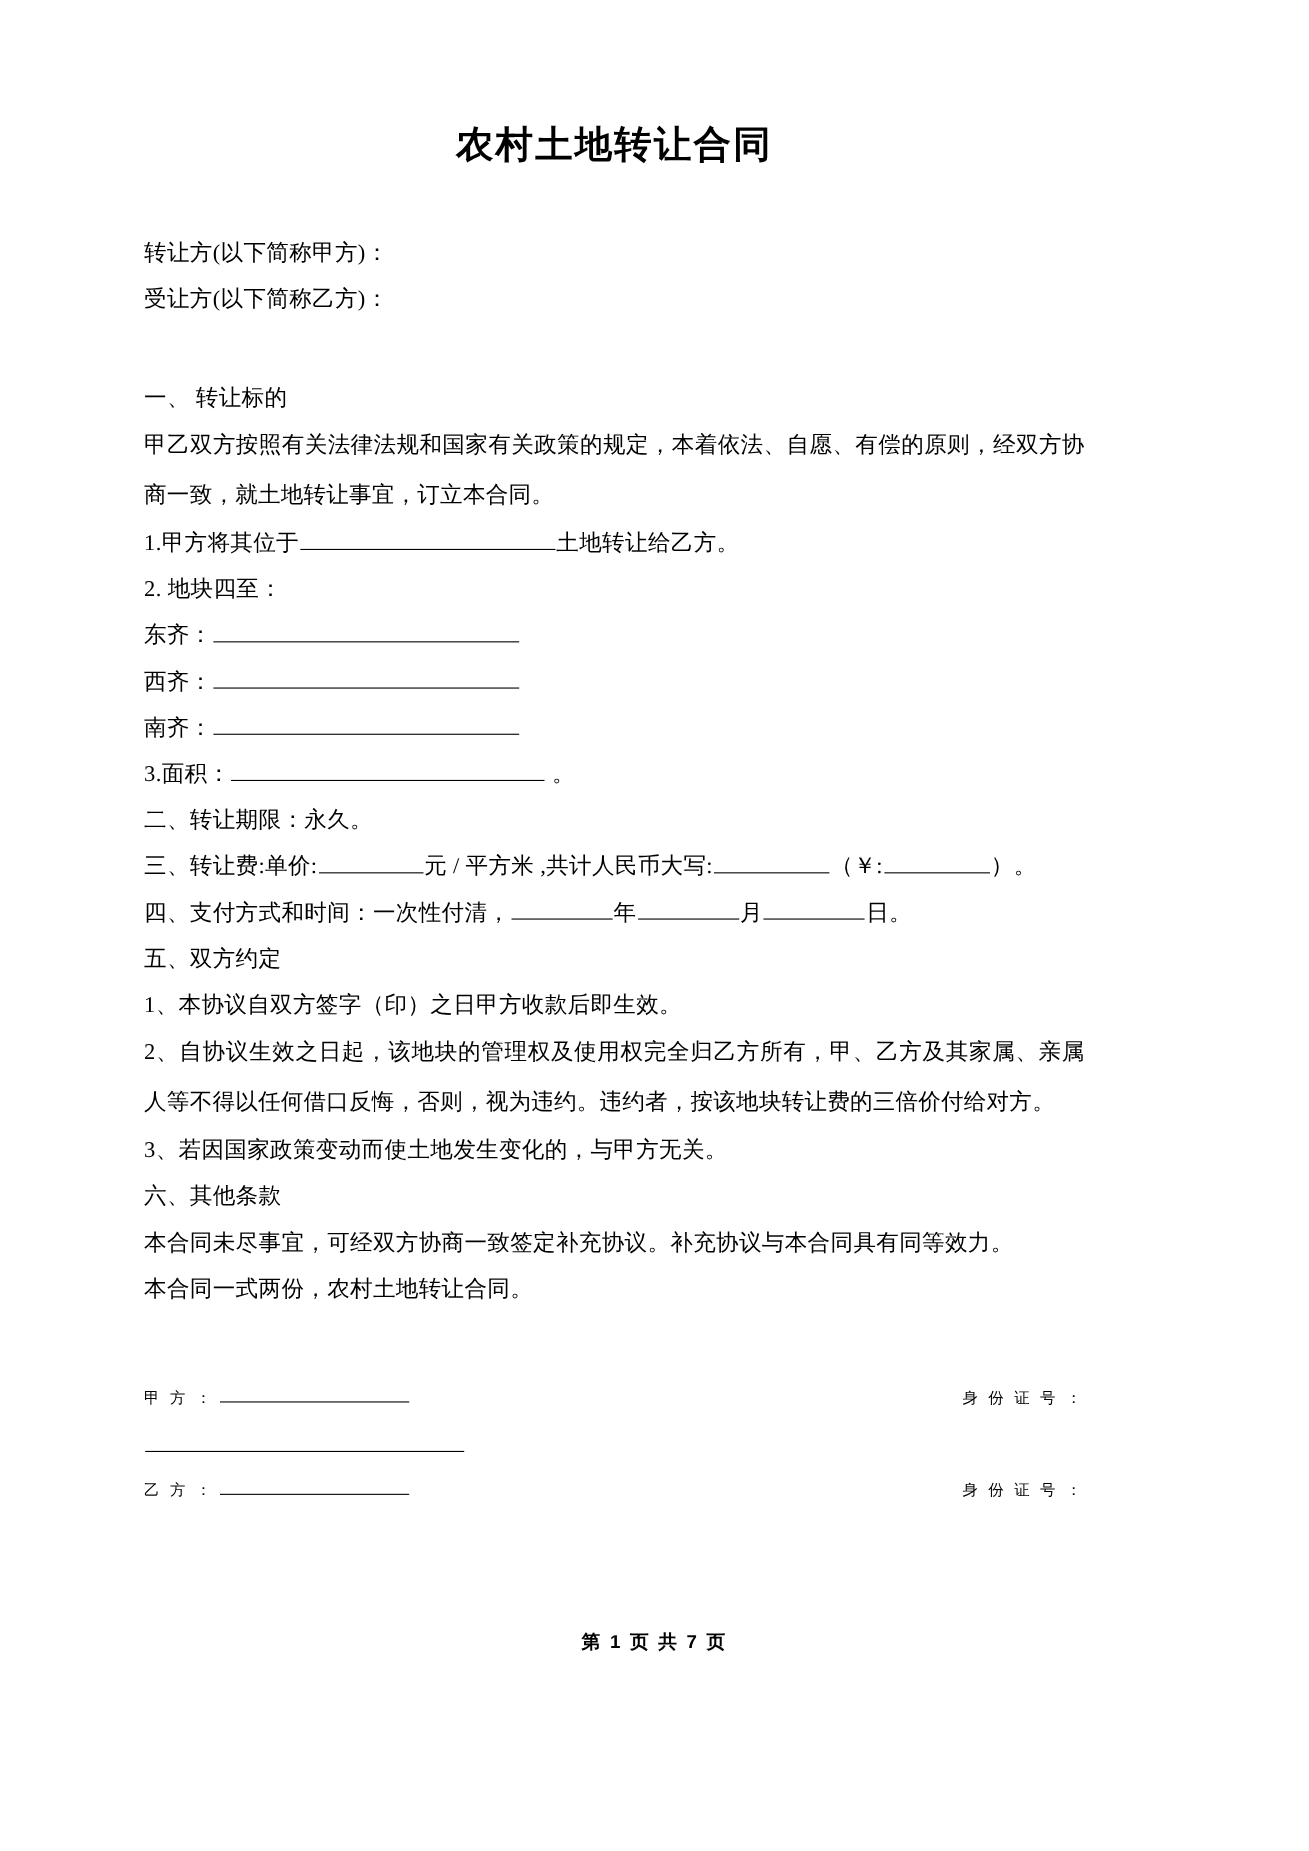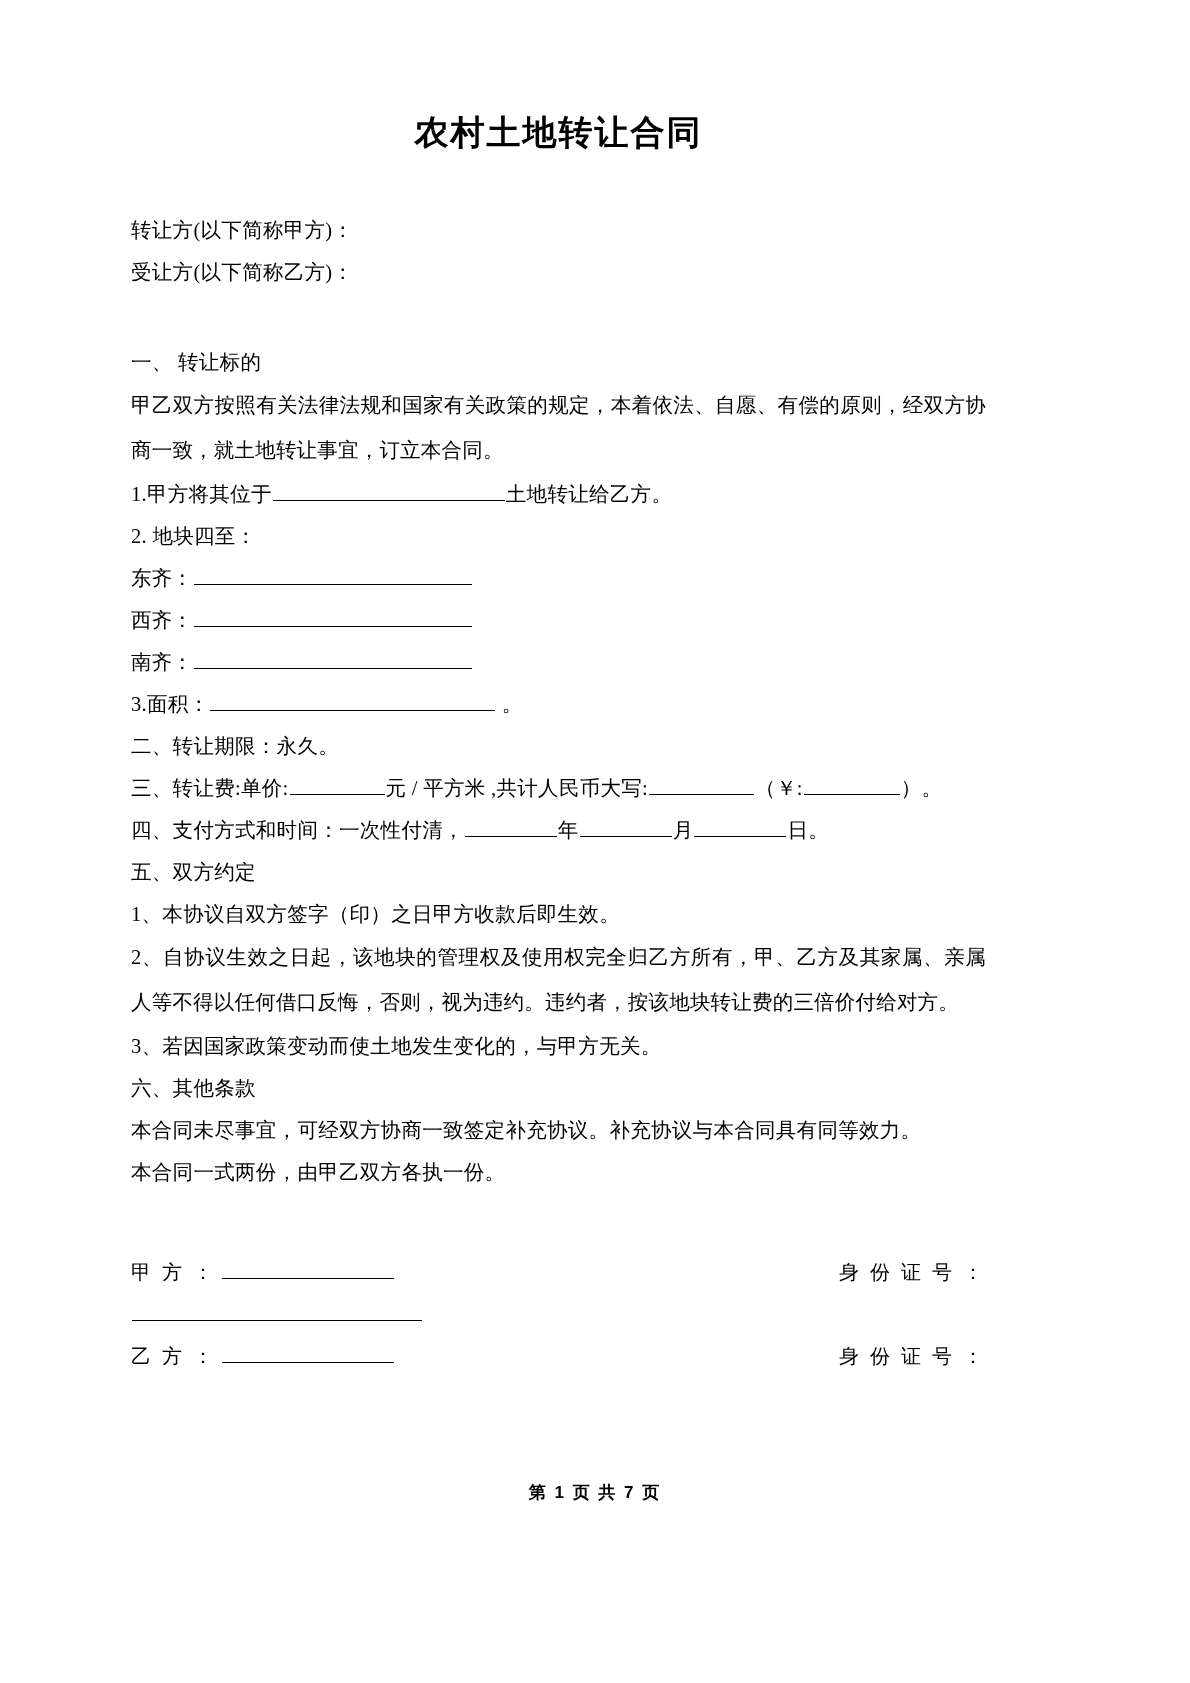--- a/index.html
+++ b/index.html
@@ -75,21 +75,21 @@
     line-height: 42px;
     white-space: nowrap;
     flex-direction: column;
   }
   .boundary-cell-left { width: 385px; }
   .boundary-cell-right { flex: 1; }
   .sig-block { margin-top: 58px; }
   .sig-row {
     display: flex;
     justify-content: space-between;
-    font-size: 20px;
+    font-size: 14px;
     line-height: 42px;
     white-space: nowrap;
   }
   .sig-label { letter-spacing: 3px; }
   .sig-id { letter-spacing: 3px; }
   .sig-extra-line {
     font-size: 20.5px;
     line-height: 42px;
   }
   .footer {
@@ -159,21 +159,21 @@
       <span>四、支付方式和时间：一次性付清，</span><span class="blank b-date"></span><span>年</span><span class="blank b-date"></span><span>月</span><span class="blank b-date"></span><span>日。</span>
     </div>
 
     <div class="line">五、双方约定</div>
     <div class="line">1、本协议自双方签字（印）之日甲方收款后即生效。</div>
     <div class="line wrap">2、自协议生效之日起，该地块的管理权及使用权完全归乙方所有，甲、乙方及其家属、亲属人等不得以任何借口反悔，否则，视为违约。违约者，按该地块转让费的三倍价付给对方。</div>
     <div class="line">3、若因国家政策变动而使土地发生变化的，与甲方无关。</div>
 
     <div class="line">六、其他条款</div>
     <div class="line">本合同未尽事宜，可经双方协商一致签定补充协议。补充协议与本合同具有同等效力。</div>
-    <div class="line">本合同一式两份，由甲乙双方各执一份。</div>
+    <div class="line">本合同一式两份，农村土地转让合同。</div>
 
     <div class="sig-block">
       <div class="sig-row">
         <div>
           <span class="sig-label">甲 方 ：</span>
           <span class="blank b-sign"></span>
         </div>
         <div>
           <span class="sig-id">身 份 证 号 ：</span>
         </div>

